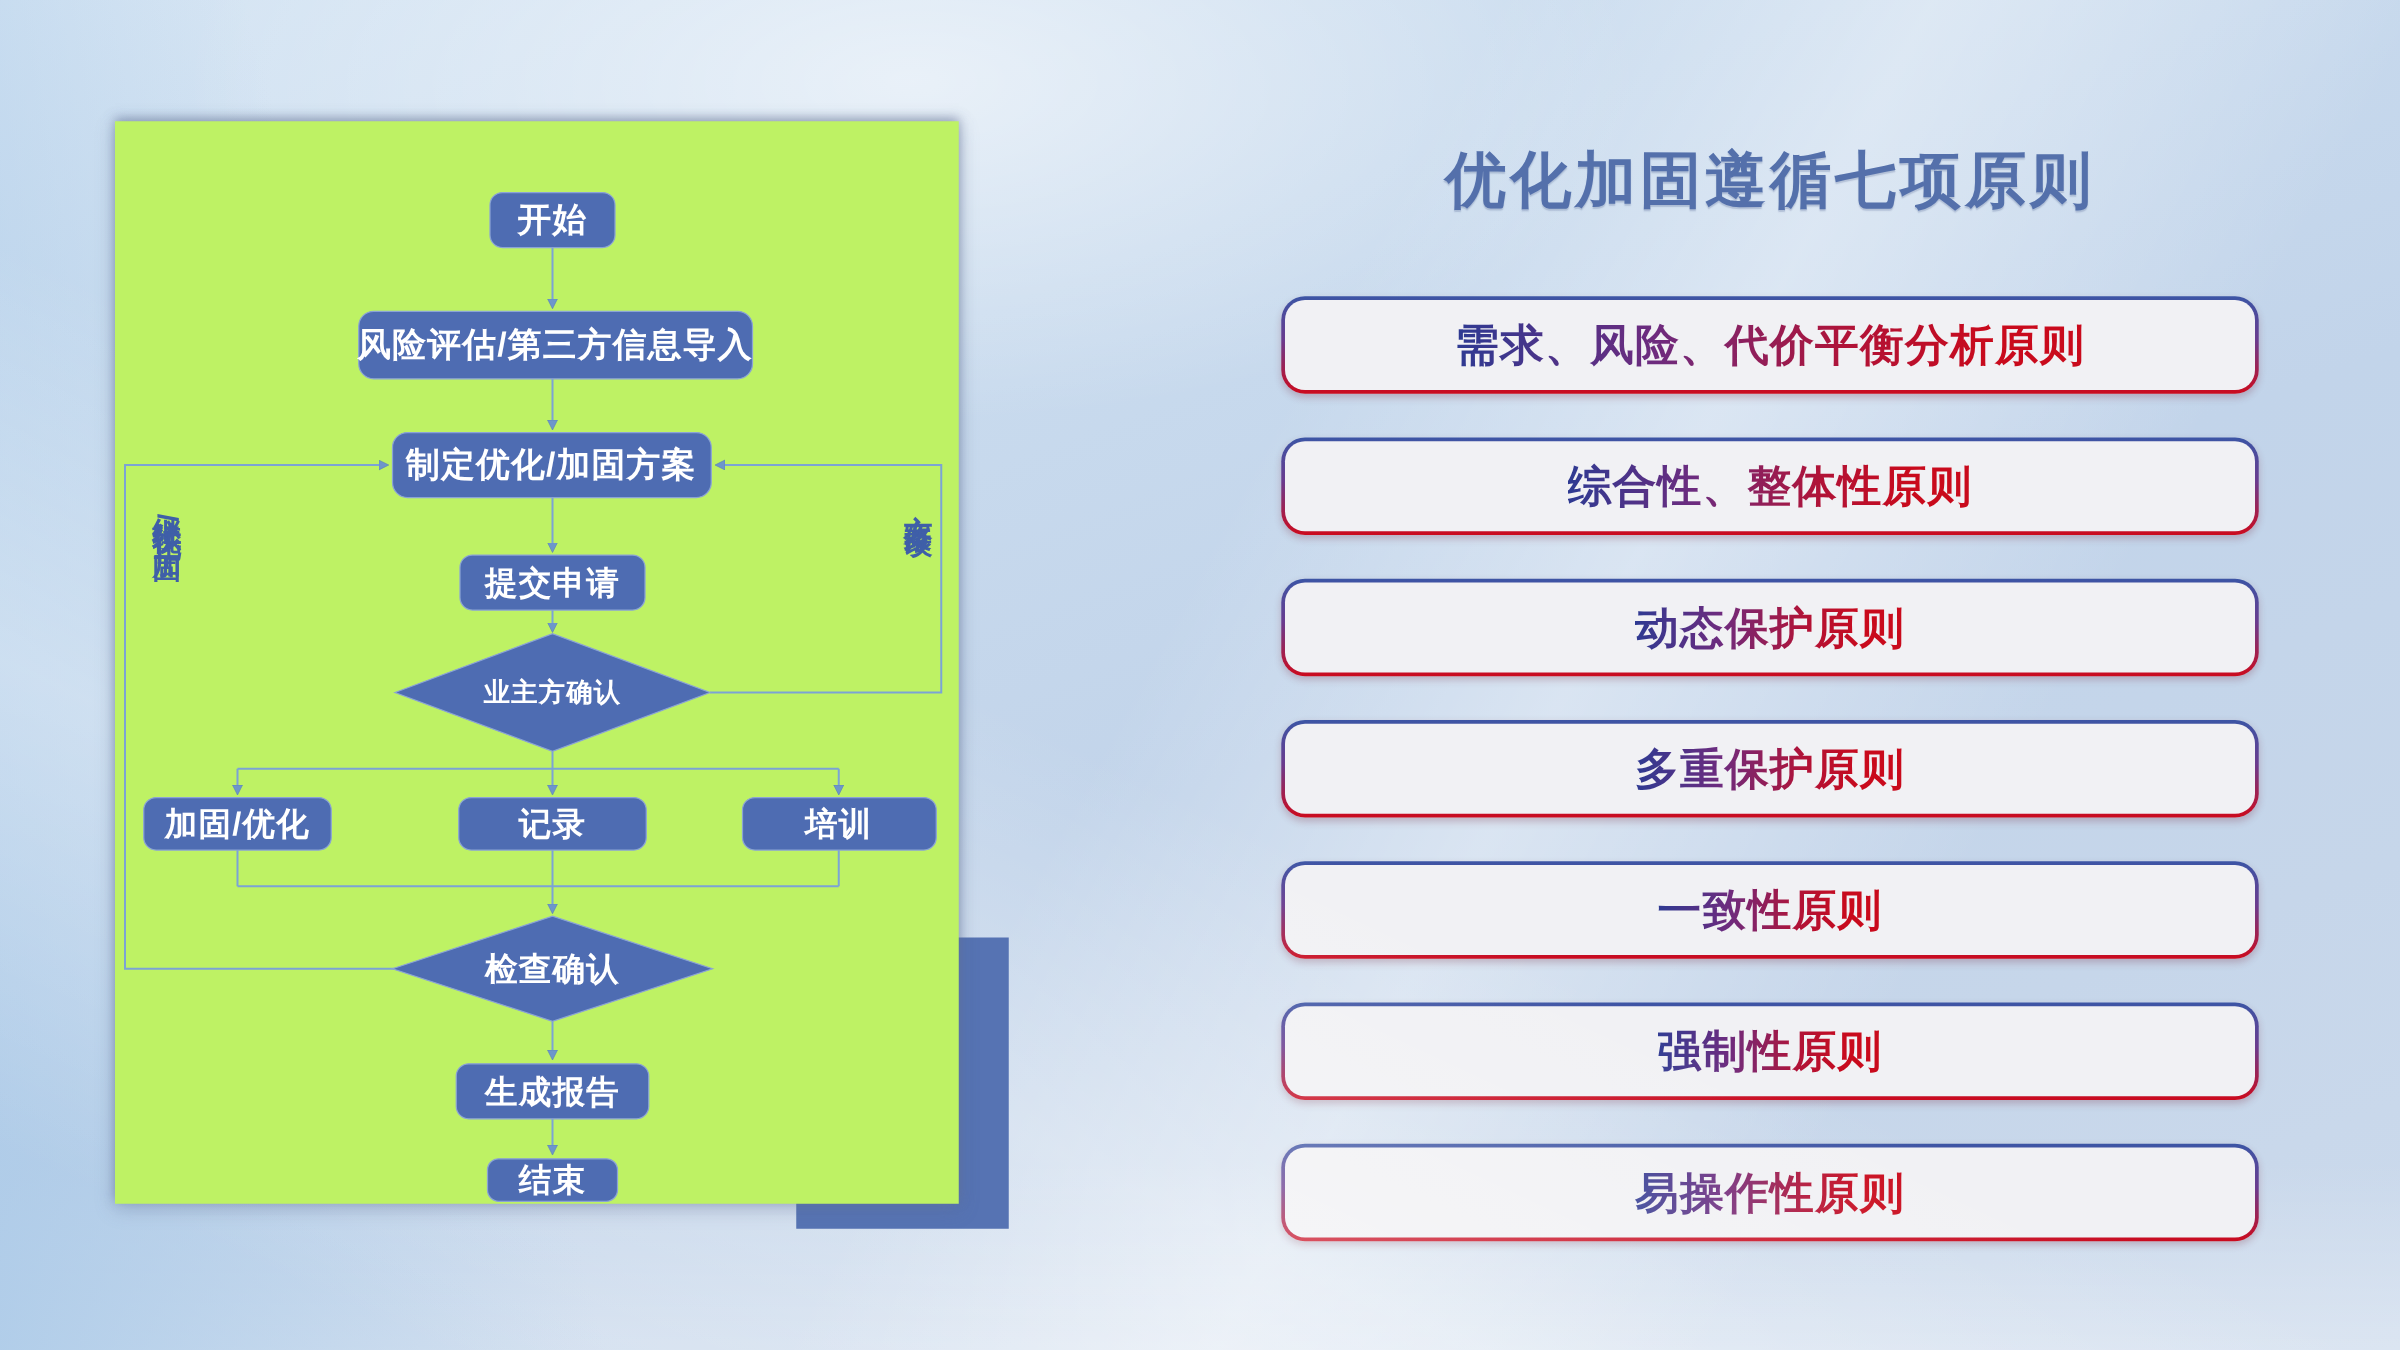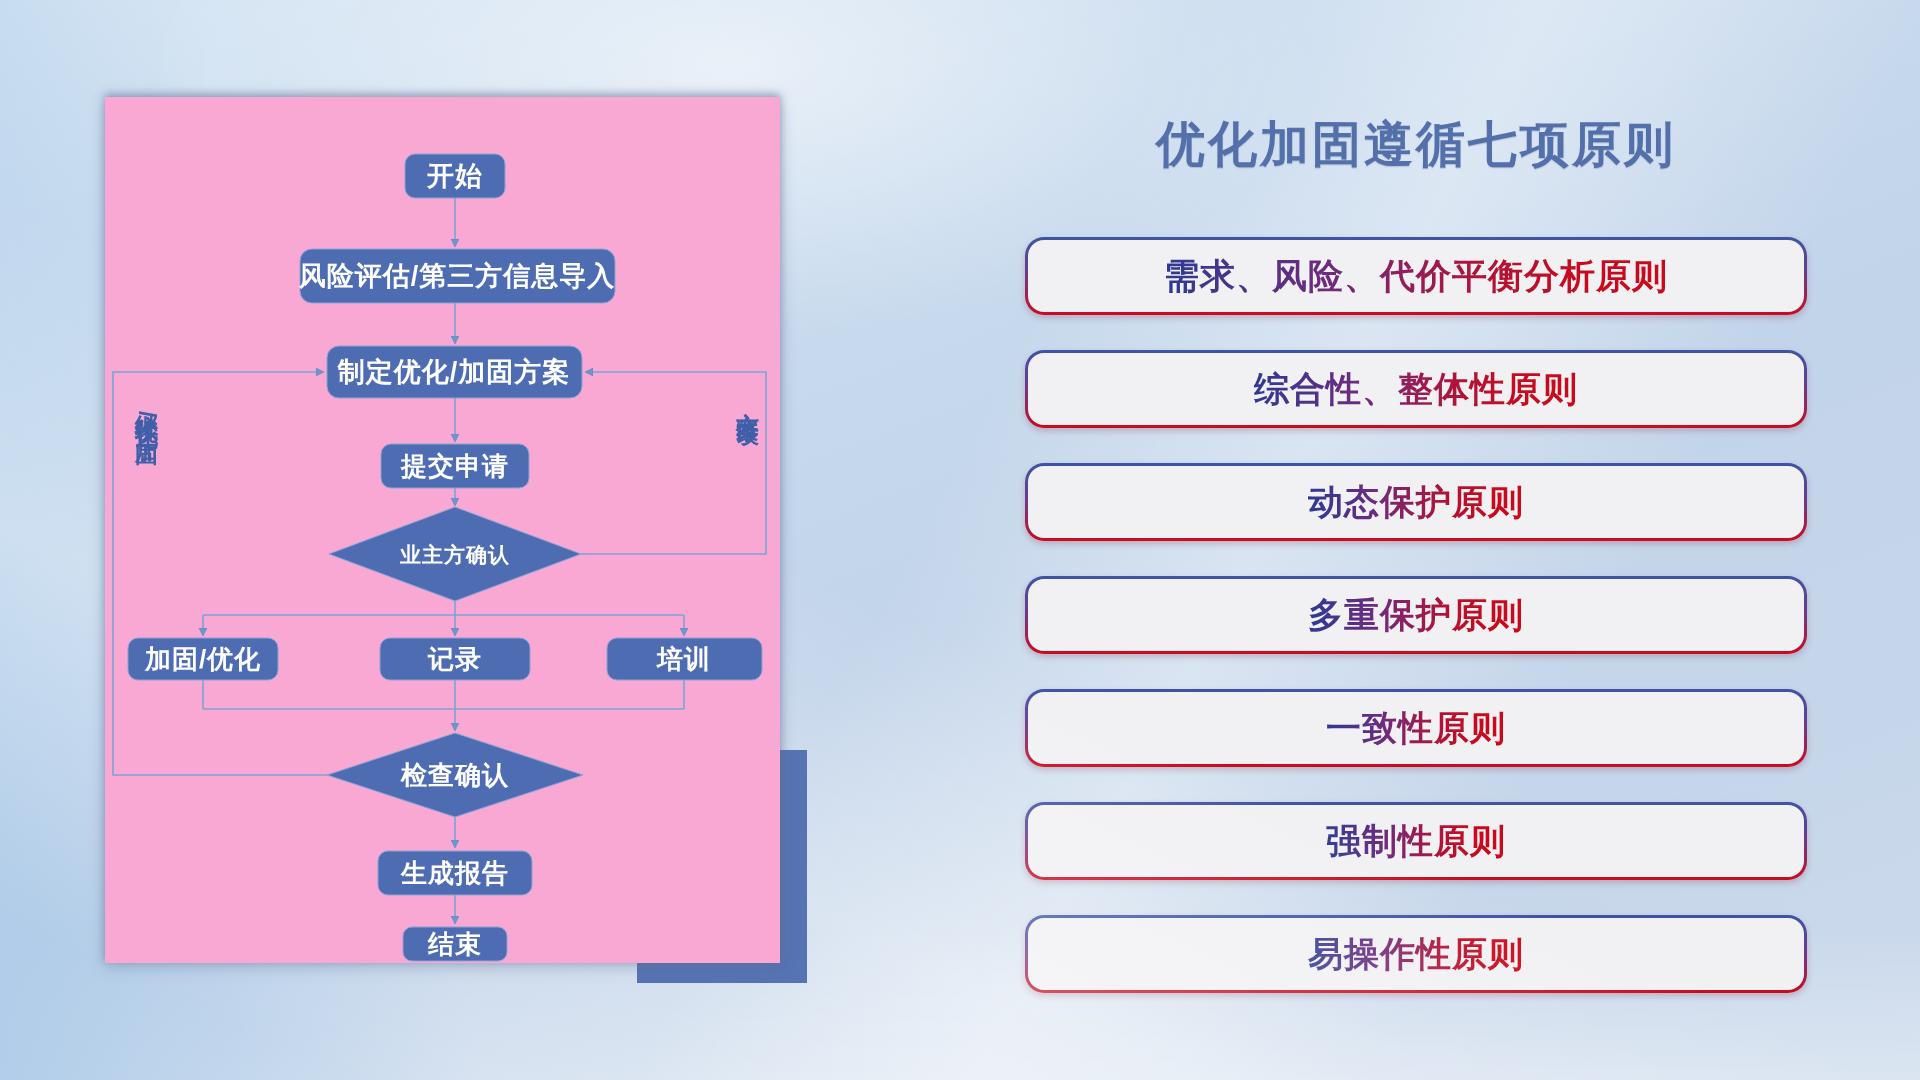--- a/index.html
+++ b/index.html
@@ -19,22 +19,22 @@
     background:linear-gradient(205deg, rgba(255,255,255,0) 55%, rgba(255,255,255,.30) 72%, rgba(255,255,255,0) 92%);
   }
 
   
   .shadow-rect{
     position:absolute;left:637px;top:750px;width:170px;height:233px;
     background:linear-gradient(180deg,#5b77b6,#506aab0 60%,#4d68a8);
     background-color:#5673b3;z-index:1;
   }
   .flow-card{
-    position:absolute;left:105px;top:97px;width:675px;height:866px;
-    background:#f9a8d4;z-index:2;
+    position:absolute;left:92px;top:97px;width:675px;height:866px;
+    background:#bef264;z-index:2;
     box-shadow:0 -3px 8px rgba(96,112,148,.55),0 4px 14px rgba(96,112,148,.35);
   }
   .flow-card svg{position:absolute;left:0;top:0;}
   .flow-node{fill:#4e6cb2;stroke:#8aa3d6;stroke-width:1;}
   .flow-line{stroke:#7ba3d6;stroke-width:1.6;fill:none;}
   .flow-label{fill:#ffffff;font-weight:bold;letter-spacing:1px;}
   .vtext{
     position:absolute;writing-mode:vertical-rl;text-orientation:mixed;
     color:#3f5fa8;font-weight:bold;font-size:23px;letter-spacing:4px;line-height:1;
     z-index:3;

